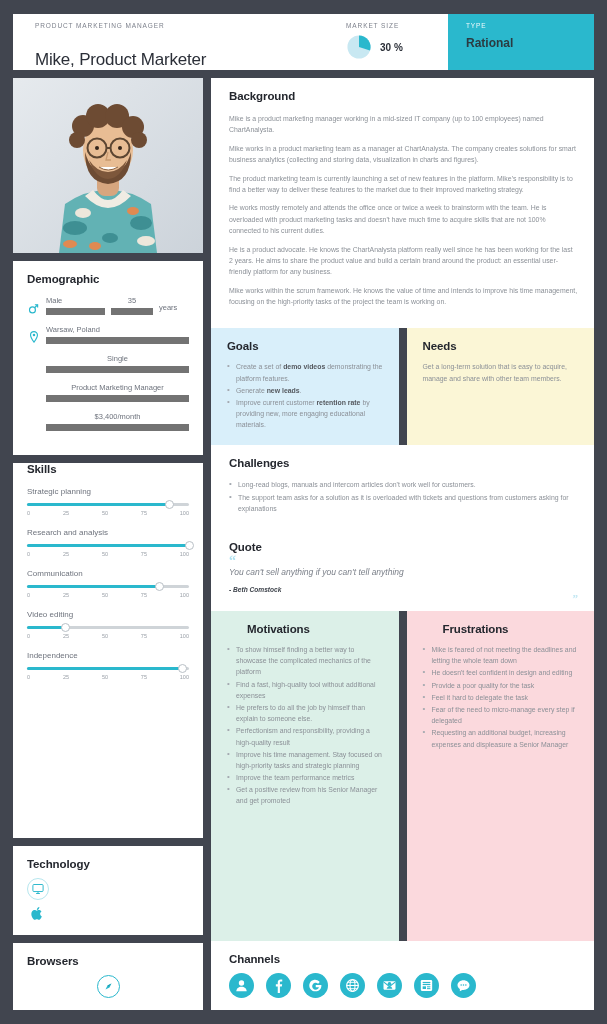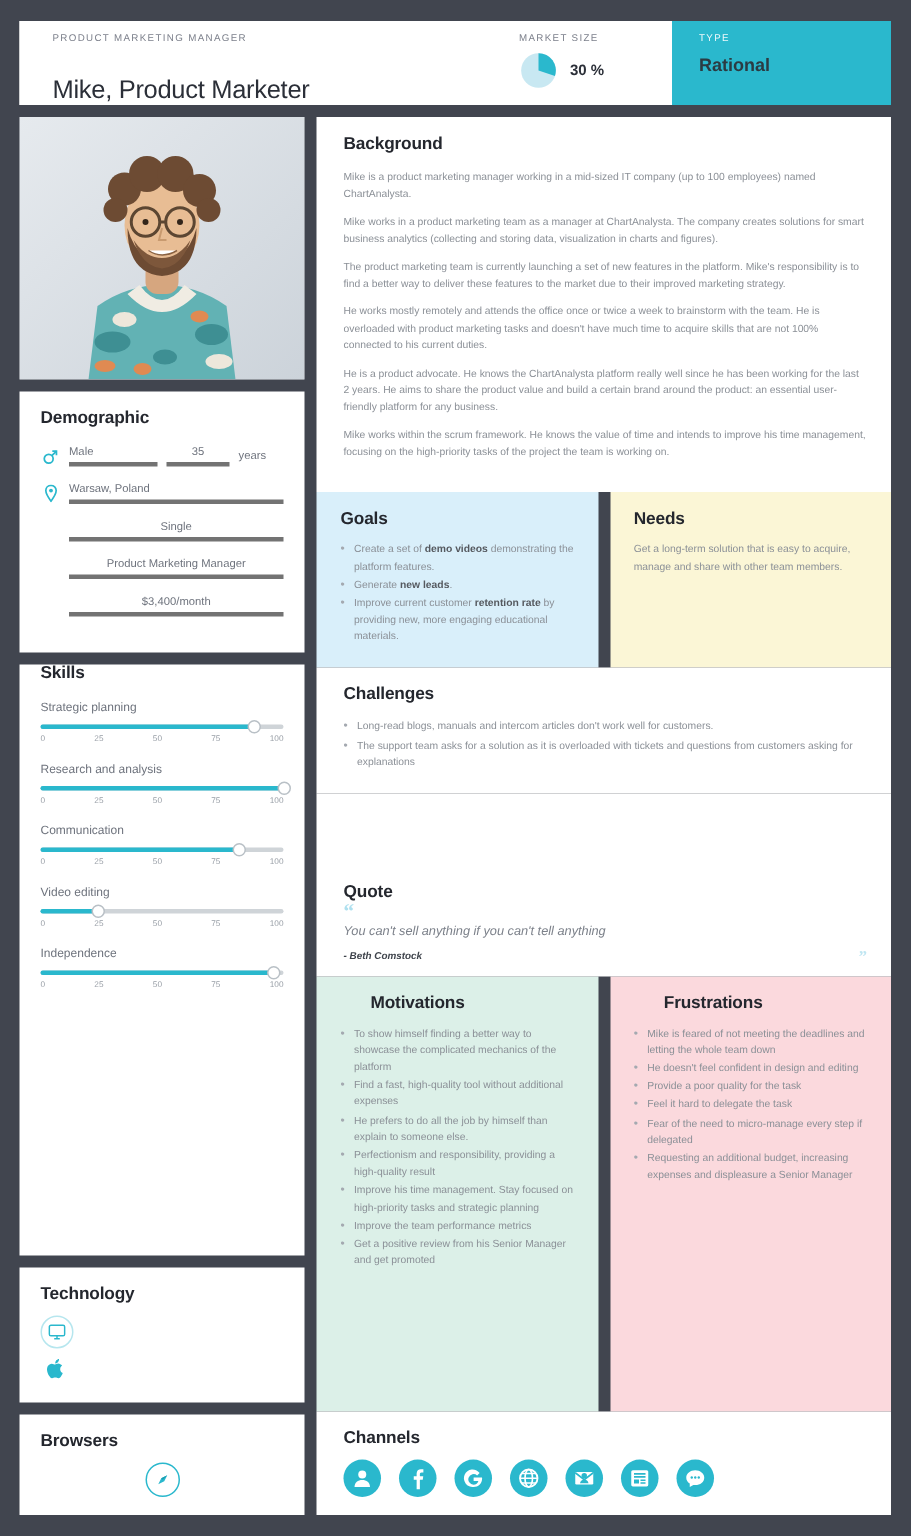--- a/index.html
+++ b/index.html
@@ -34,21 +34,21 @@
 
   
   .photo { height: 175px; overflow:hidden; position:relative; background:#d9dde2; }
   .photo svg { display:block; width:100%; height:100%; }
 
   
   .demo { padding: 12px 14px 14px 14px; }
   .demo h2 { margin-bottom: 11px; }
   .demo-row { display:flex; align-items:flex-end; gap:6px; margin-bottom: 10px; }
   .d-ico { width:13px; height:14px; flex:0 0 13px; display:flex; align-items:center; justify-content:center; }
-  .d-field { flex:1; border-bottom:3px solid #737373; font-size:7.5px; color:#6e737d; padding-bottom:3px; }
+  .d-field { flex:1; border-bottom:7px solid #737373; font-size:7.5px; color:#6e737d; padding-bottom:3px; }
   .d-field.age { flex:0 0 42px; text-align:center; }
   .d-units { font-size:7.5px; color:#6e737d; padding-bottom:3px; flex:0 0 30px; }
   .d-indent { padding-left:19px;text-align:center; }
 
   
   .skills { padding: 0 14px 12px 14px; flex:1; }
   .skills h2 { margin-bottom: 12px; }
   .skill { margin-bottom: 12px; }
   .sk-name { font-size:8px; color:#6e737d; margin-bottom:7px; }
   .sk-track { position:relative; height:3px; background:#cfd4d8; border-radius:2px; margin: 5px 0 4px 0; }
@@ -82,21 +82,21 @@
   ul.bul li:before { content:"•"; position:absolute; left:0; top:-1px; color:#a4a9b0; font-size:8px; }
   ul.bul li b { color:#55595f; font-weight:700; }
   .needs p { font-size:6.9px; line-height:1.7; color:#8b9097; }
 
   
   .chal { padding: 12px 16px 14px 18px; }
   .chal h2 { margin-bottom:10px; }
 
   
   .quote { padding: 12px 16px 10px 18px; position:relative; min-height:82px; }
-  .quote h2 { margin-bottom: 2px; margin-top: 48px; }
+  .quote h2 { margin-bottom: 2px; }
   .q-open { font-size:14px; color:#aee0ef; line-height:.9; font-family:"Liberation Serif", serif; font-weight:700; }
   .q-text { font-size:8.5px; font-style:italic; color:#7c818a; margin-top:-1px; }
   .q-author { font-size:6.6px; font-weight:700; font-style:italic; color:#3e434b; margin-top:9px; }
   .q-close { position:absolute; right:16px; bottom:7px; font-size:11px; color:#bfe6f2;
              font-family:"Liberation Serif", serif; font-weight:700; }
 
   
   .mf { display:flex; gap:8px; flex:1; }
   .motiv { flex:1; background:#dcf0e8; padding: 12px 16px; }
   .frust { flex:1; background:#fbd9dd; padding: 12px 16px; }

